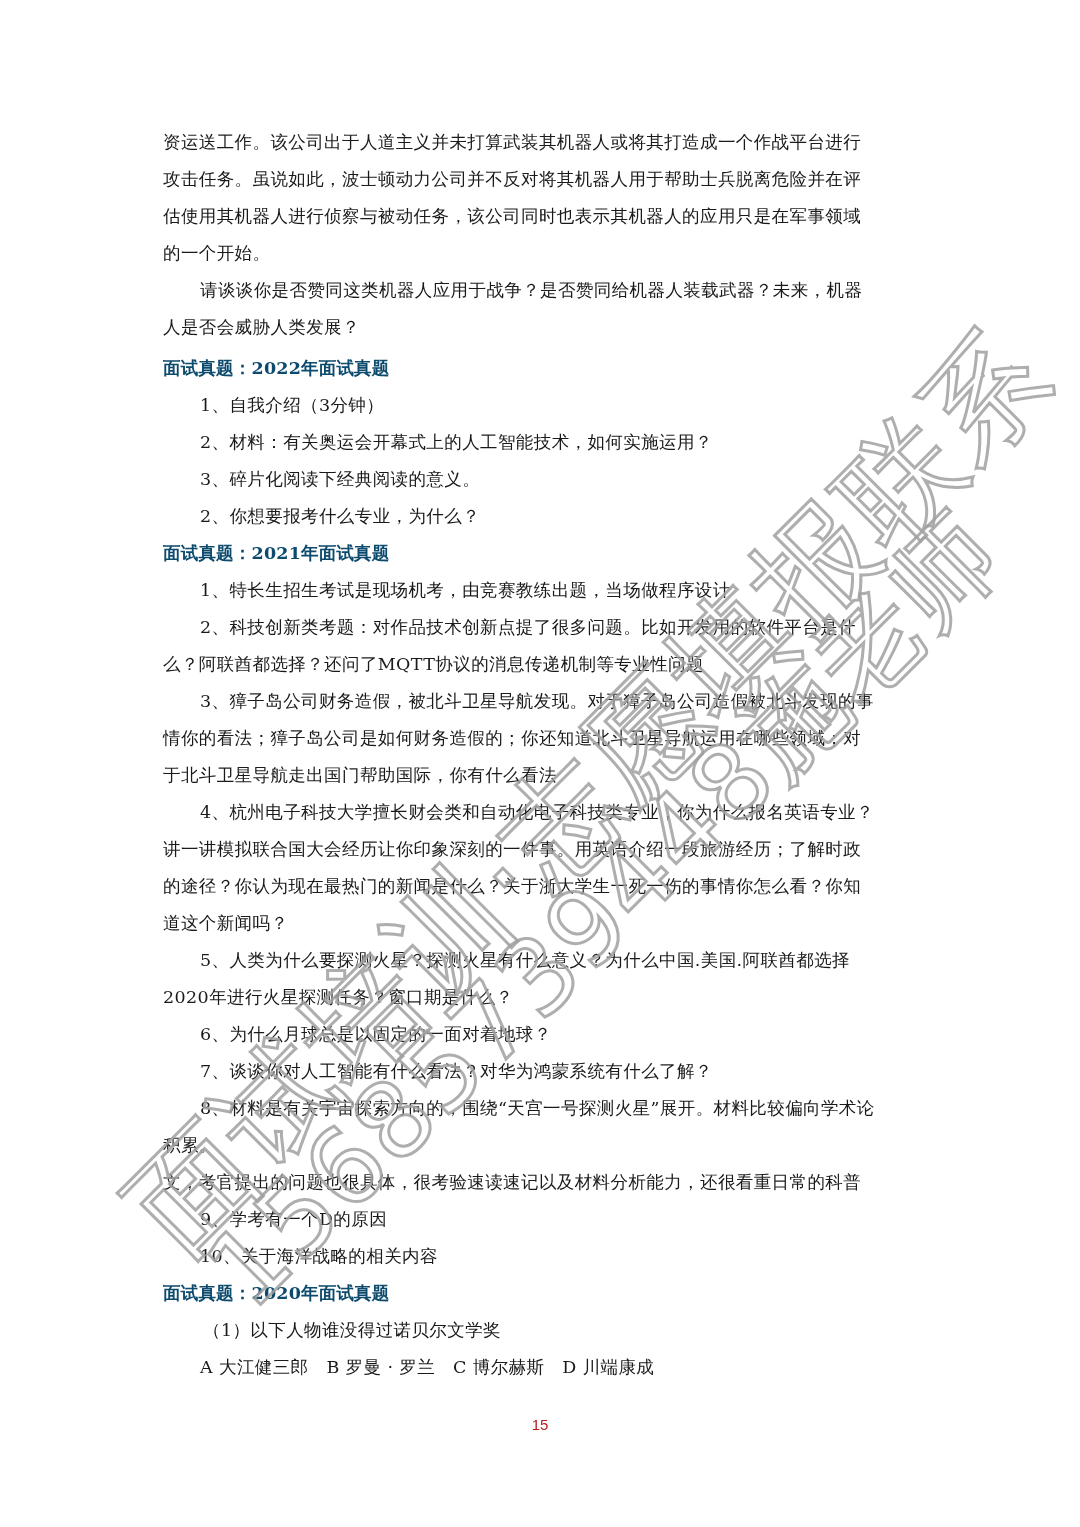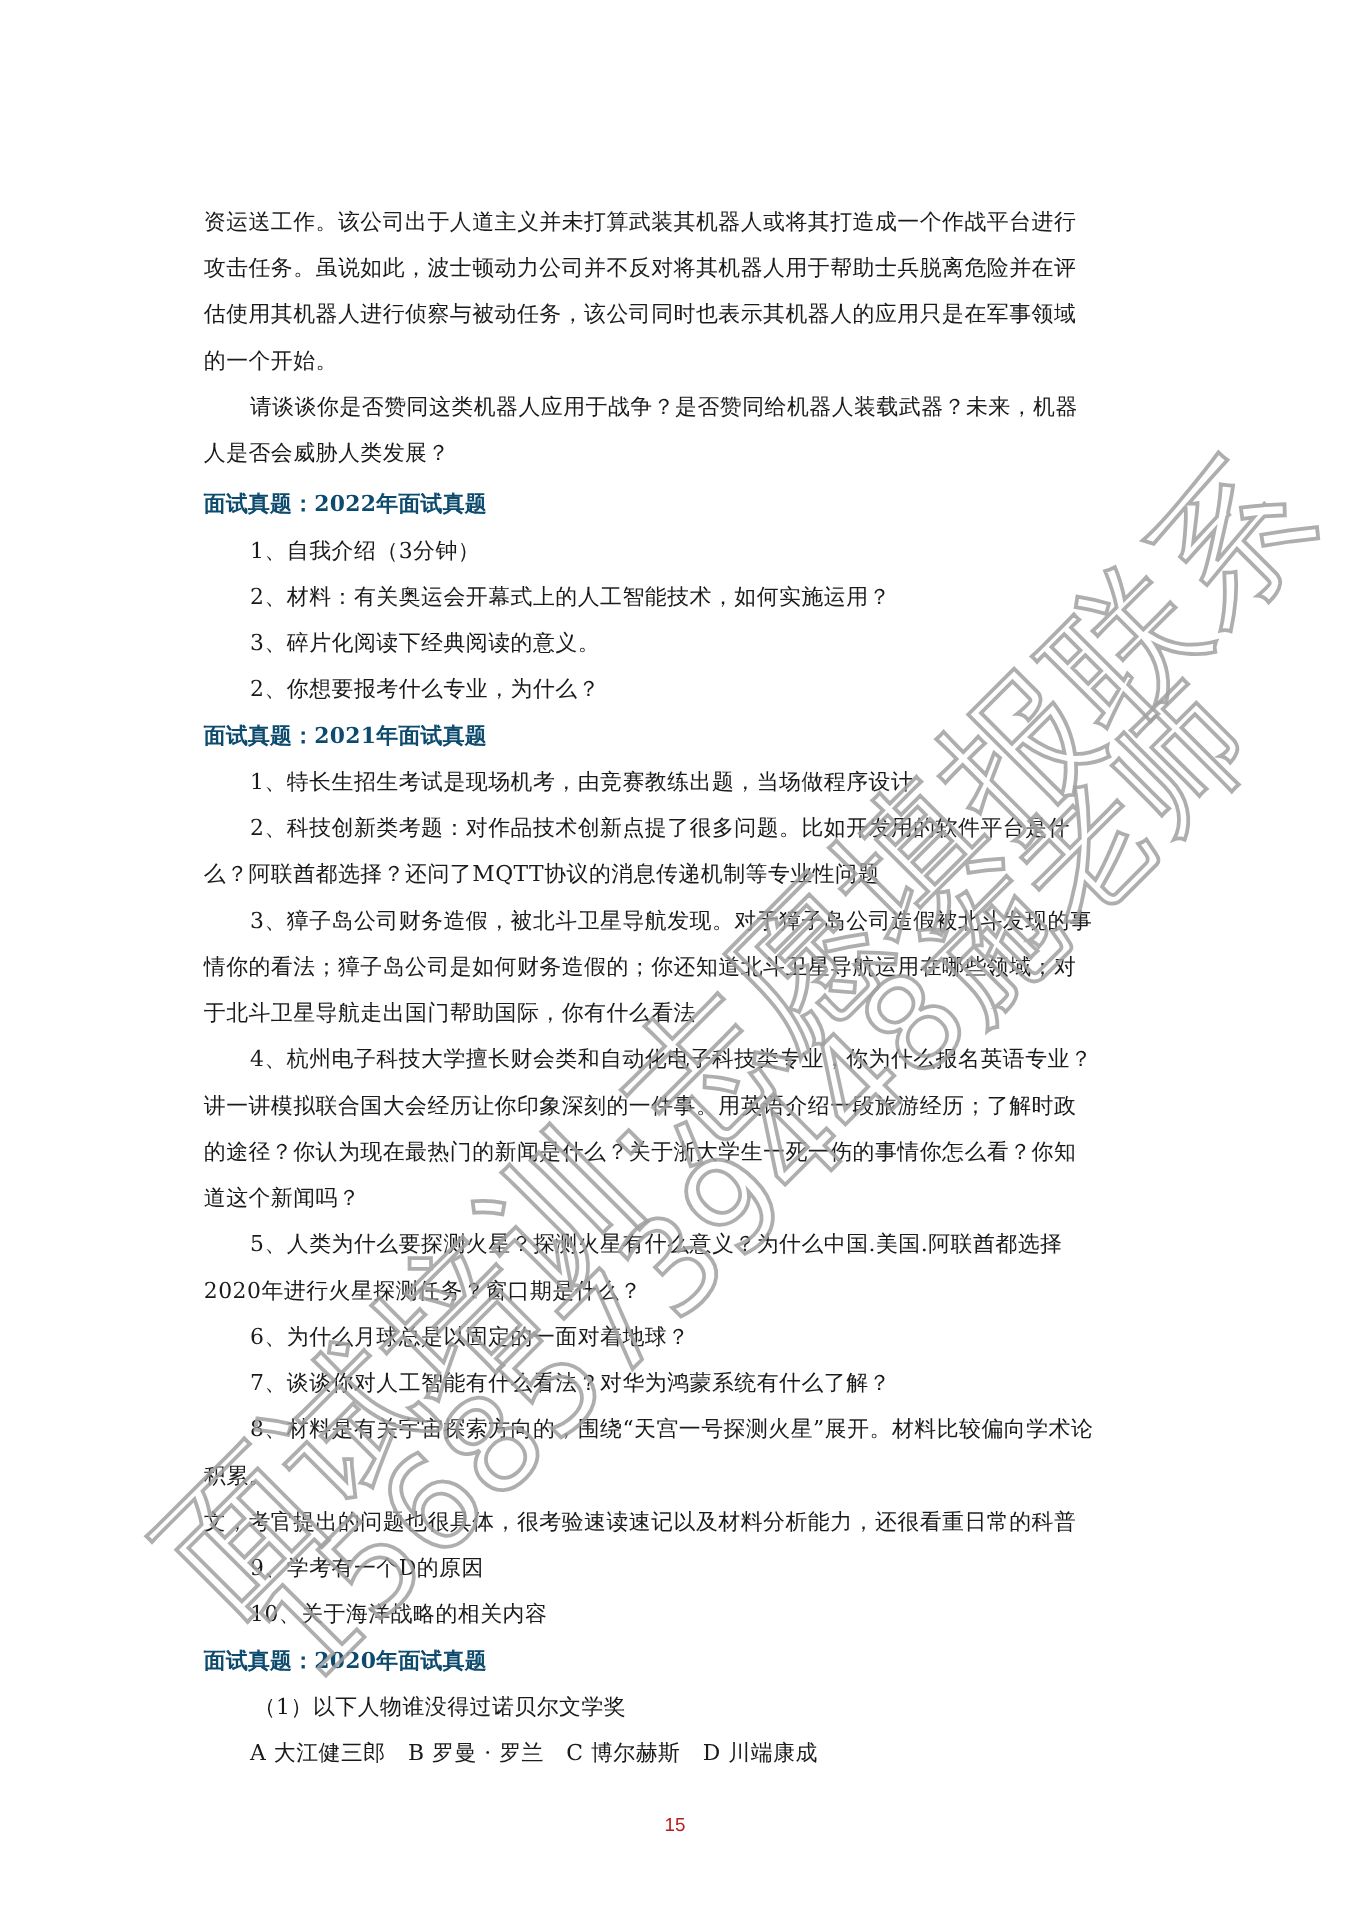--- a/index.html
+++ b/index.html
@@ -14,21 +14,20 @@
       overflow: hidden;
       font-family: "DejaVu Serif", "Liberation Serif", serif;
       color: #1a1a1a;
     }
     .page {
       position: absolute;
       left: 0; top: 0;
       width: 1080px;
       height: 1233px;
       background: #ffffff;
-      margin-top: 36px;
     }
     .content {
       position: absolute;
       left: 163px;
       top: 124px;
       width: 754px;
     }
     .line {
       font-size: 17.5px;
       line-height: 37px;

